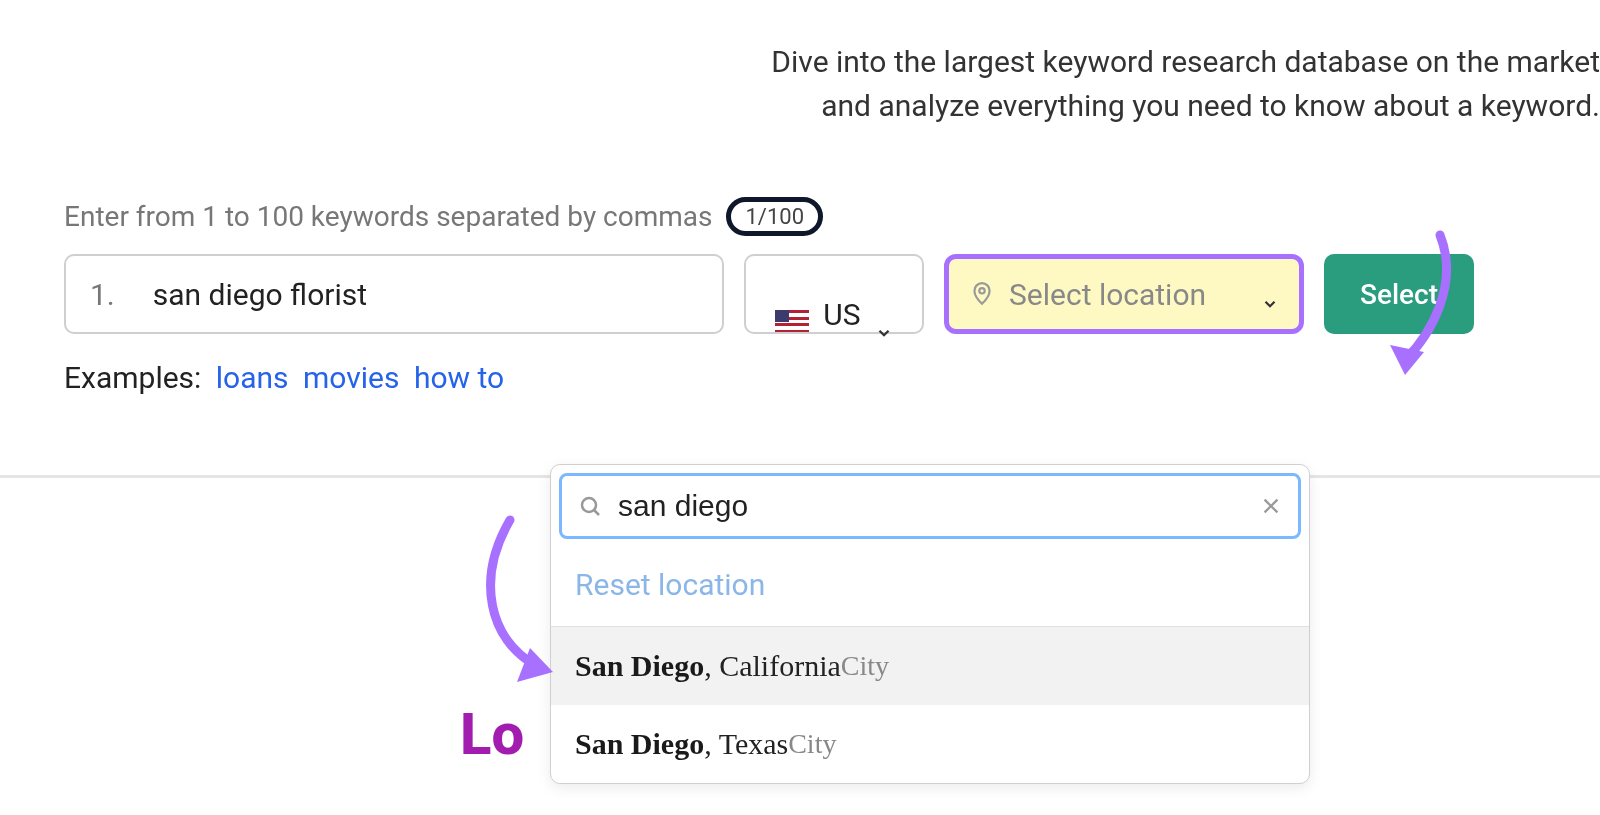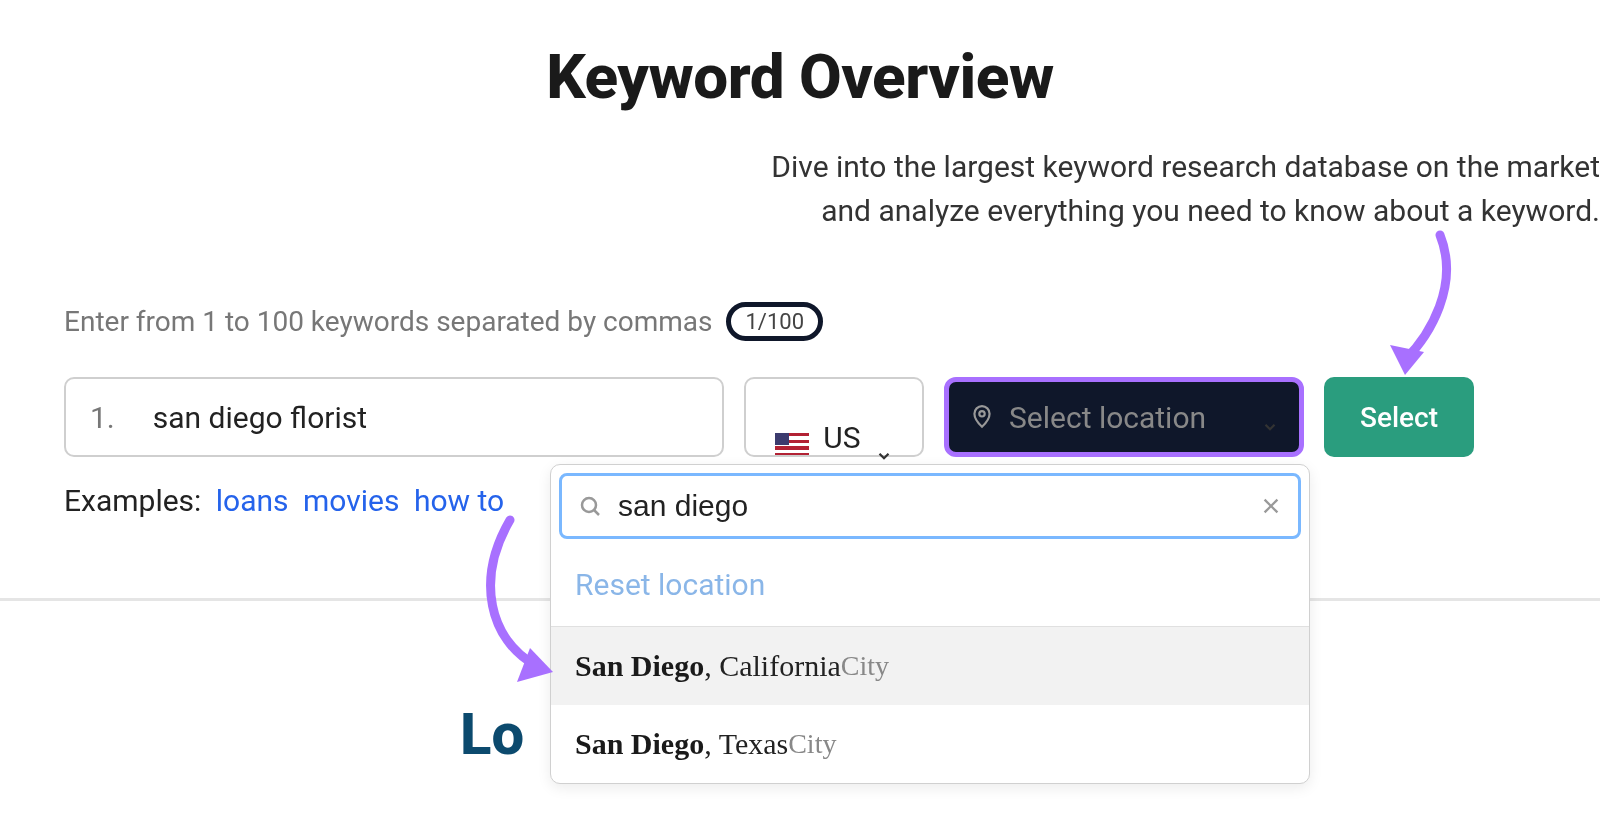--- a/index.html
+++ b/index.html
@@ -30,21 +30,21 @@
     line-height: 1.45;
     margin-bottom: 70px;
   }
   .form-area {
     padding: 0 64px;
   }
   .helper-row {
     display: flex;
     align-items: center;
     gap: 14px;
-    margin-bottom: 36px;
+    margin-bottom: 18px;
   }
   .helper-text {
     font-size: 28px;
     color: #777;
   }
   .counter-pill {
     border: 5px solid #0f172a;
     border-radius: 999px;
     padding: 2px 14px;
     font-size: 22px;
@@ -106,21 +106,21 @@
     content: "";
     position: absolute;
     top: 0; left: 0;
     width: 14px; height: 12px;
     background: #3c3b6e;
   }
   .location-select {
     flex: 0 0 360px;
     border: 5px solid #a870ff;
     border-radius: 12px;
-    background: #0f172a;
+    background: #fef9c3;
     display: flex;
     align-items: center;
     gap: 14px;
     height: 80px;
     padding: 0 20px;
     font-size: 30px;
     color: #888;
     cursor: pointer;
   }
   .search-btn {
@@ -151,21 +151,21 @@
     height: 3px;
     background: #e5e5e5;
     width: 100%;
   }
   .lo-text {
     position: absolute;
     left: 460px;
     top: 700px;
     font-size: 58px;
     font-weight: 800;
-    color: #0c4a6e;
+    color: #a21caf;
   }
 
   
   .dropdown {
     position: absolute;
     top: 464px;
     left: 550px;
     width: 760px;
     background: #fff;
     border: 1px solid #d0d0d0;
@@ -220,21 +220,20 @@
     width: 18px; height: 18px;
     display: inline-block;
   }
   .chevron-down svg { width: 100%; height: 100%; }
   .pin-icon svg, .search-icon svg, .close-icon svg { display: block; }
 </style>
 </head>
 <body>
 
 <div class="container">
-  <h1>Keyword Overview</h1>
   <div class="subtitle">
     <span>Dive into the largest keyword research database on the market</span><br>
     <span>and analyze everything you need to know about a keyword.</span>
   </div>
 
   <div class="form-area">
     <div class="helper-row">
       <span class="helper-text">Enter from 1 to 100 keywords separated by commas</span>
       <span class="counter-pill">1/100</span>
     </div>

